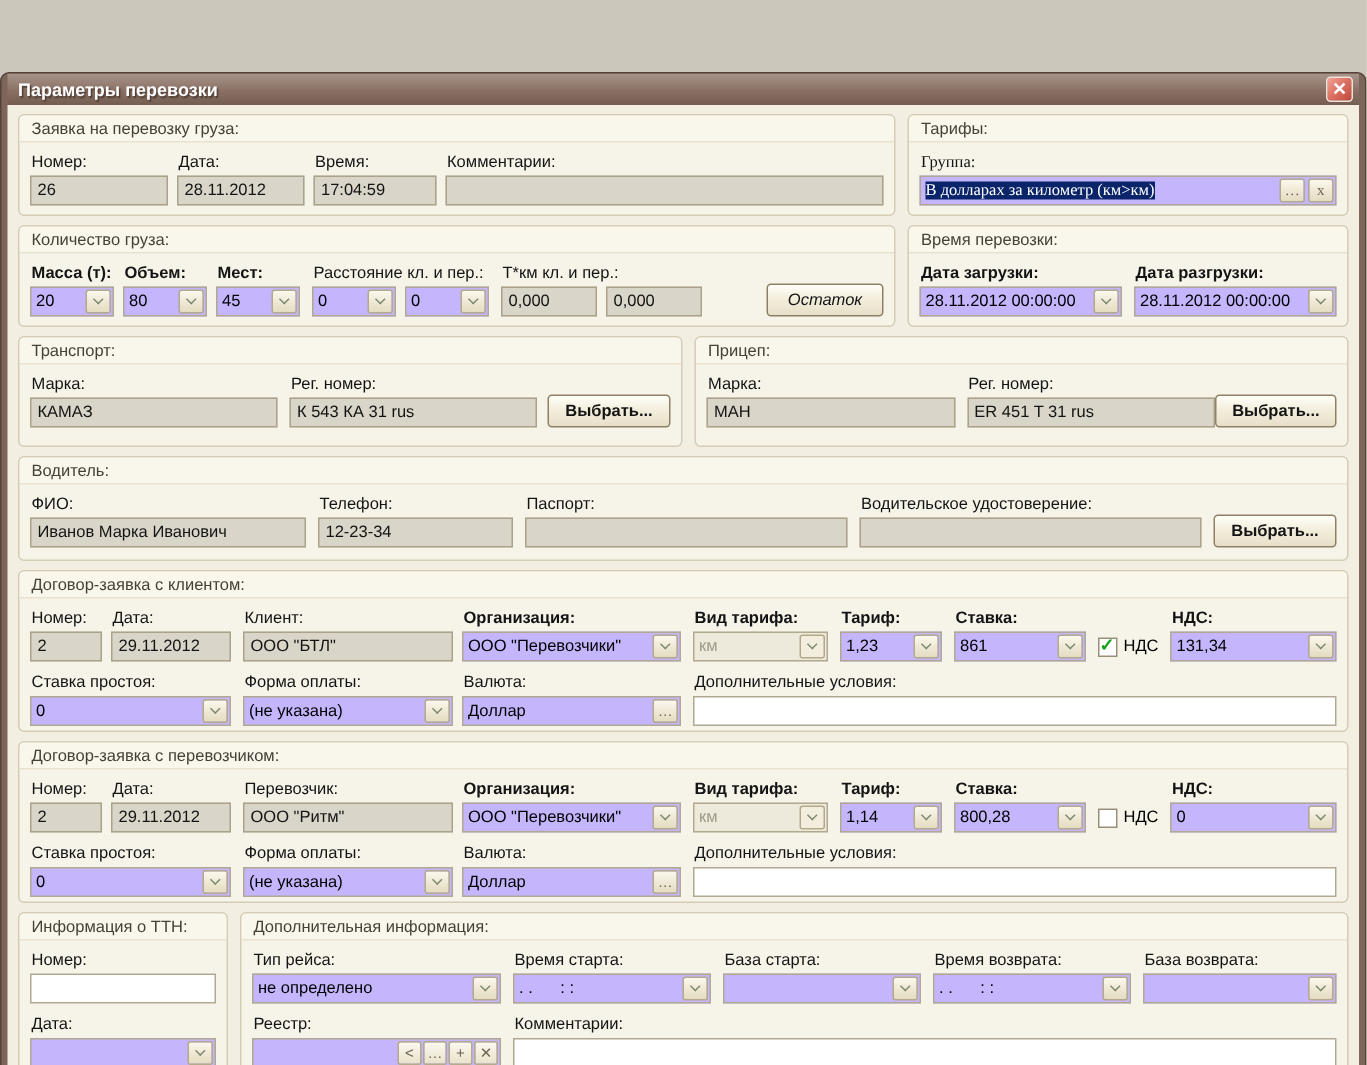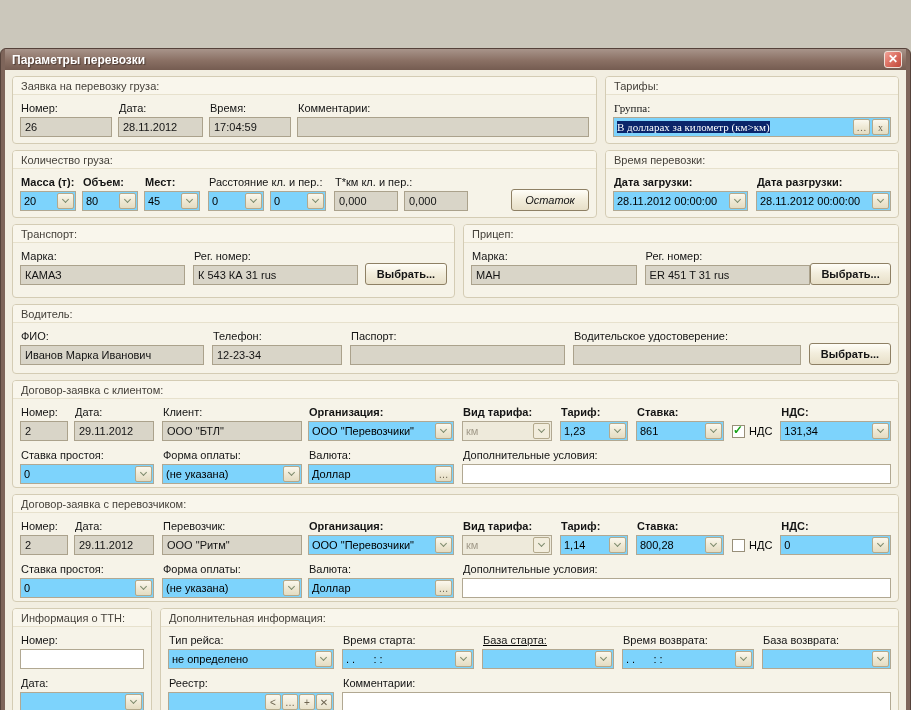--- a/index.html
+++ b/index.html
@@ -38,21 +38,21 @@
   .lbl { font-size:11px; color:#141414; margin:2px 0 3px 1px; white-space:nowrap; }
   .lbl.b { font-weight:bold; }
 
   .field {
     height:20px; font-size:11px; padding:3px 4px; overflow:hidden; white-space:pre;
     border:1px solid #b1a892;
   }
   .field.ro { background:#d9d5c8; border-color:#aba28c; color:#141414; }
   .field.ed { background:#ffffff; }
 
-  .combo { display:flex; height:20px; border:1px solid #b1a892; background:#7dd3fc; }
+  .combo { display:flex; height:20px; border:1px solid #b1a892; background:#c4b5fd; }
   .combo .val { flex:1; font-size:11px; padding:2.5px 3px; overflow:hidden; white-space:pre; }
   .combo .cbtn {
     width:17px; margin:1px; border:1px solid #b3a98c; border-radius:2px;
     background:linear-gradient(#fbf8ee,#efe9d5 50%,#e4dcc2);
     display:flex; align-items:center; justify-content:center;
   }
   .chev { width:5px; height:5px; border-right:1.6px solid #7d8a6d; border-bottom:1.6px solid #7d8a6d; transform:rotate(45deg); margin-top:-3px; }
   .combo.dis { background:#eeeadb; }
   .combo.dis .val { color:#a19a89; }
   .combo.dis .cbtn { background:#f2eddd; }
@@ -552,21 +552,21 @@
             <div class="col" style="width:132px;">
               <div class="lbl">Время старта:</div>
               <div class="combo">
                   <div class="val">. .      : :</div>
                   <div class="cbtn">
                     <div class="chev"></div>
                   </div>
                 </div>
             </div>
               <div class="sp8"></div>
-            <div class="col" style="width:132px;text-decoration:underline;">
+            <div class="col" style="width:132px;">
               <div class="lbl">База старта:</div>
               <div class="combo">
                   <div class="val"></div>
                   <div class="cbtn">
                     <div class="chev"></div>
                   </div>
                 </div>
             </div>
               <div class="sp8"></div>
             <div class="col" style="width:132px;">

